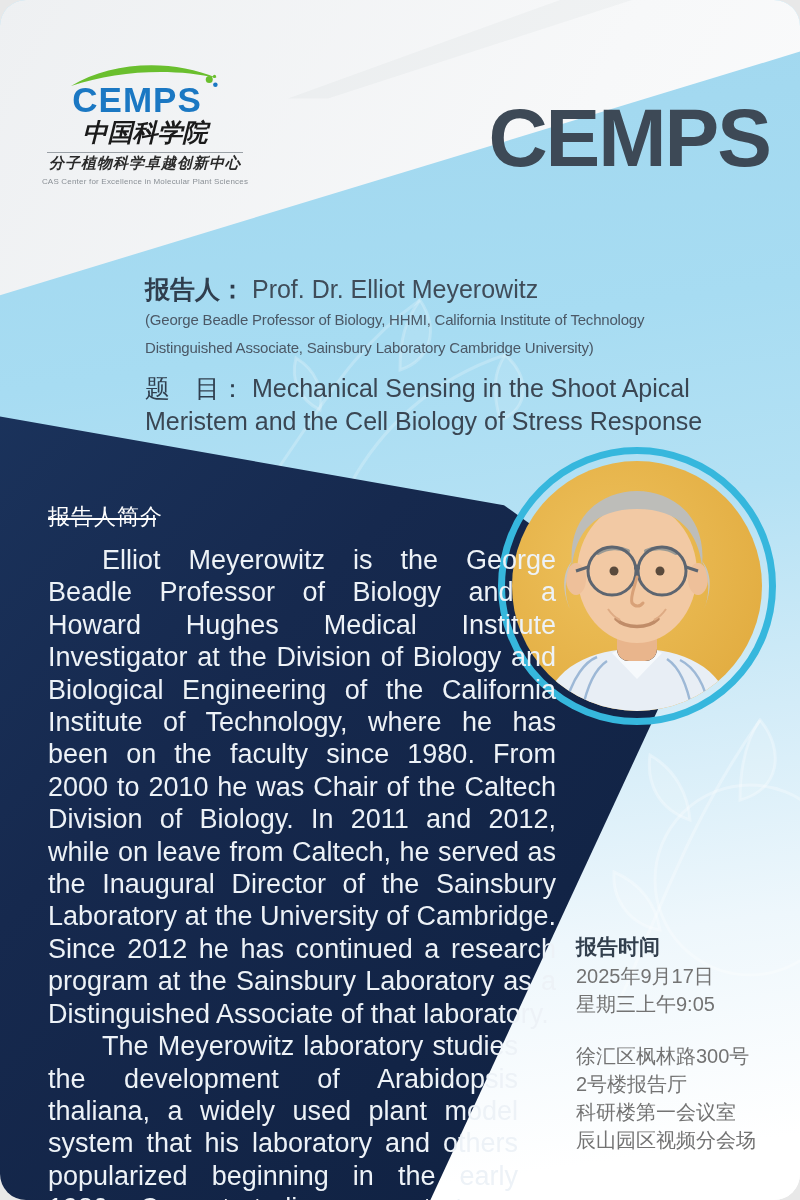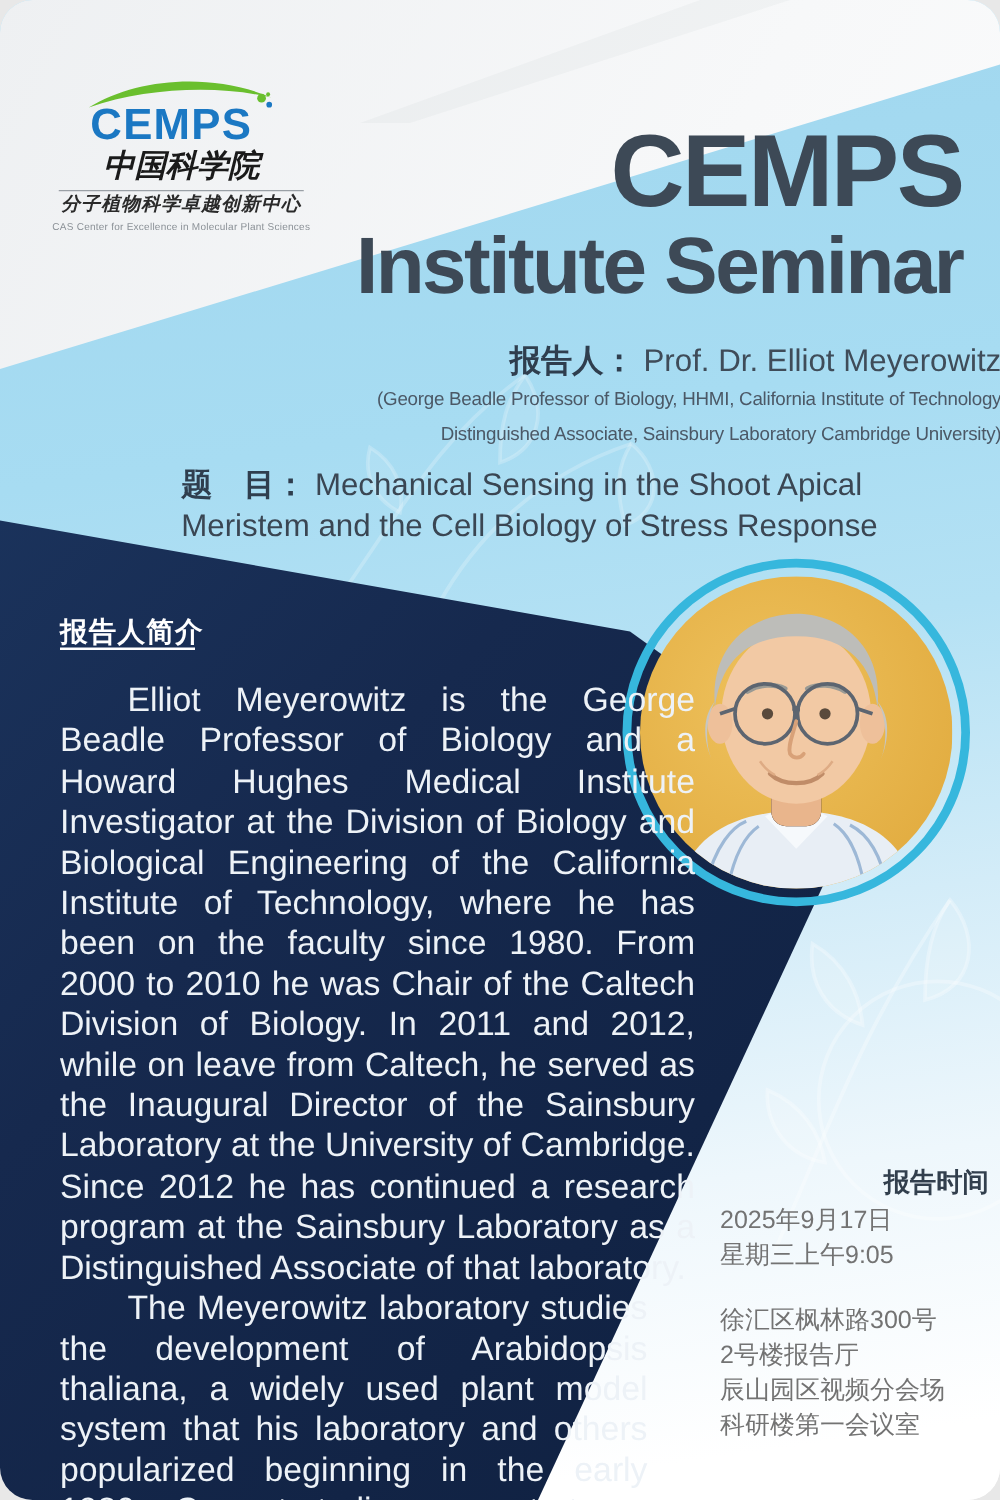--- a/index.html
+++ b/index.html
@@ -40,43 +40,43 @@
     font-size:25px;color:#1a1a1a;line-height:1.15;margin-top:2px;}
   .logo-divider{height:1px;background:#9aa0a6;width:196px;margin:4px auto 3px auto;}
   .logo-center{font-family:Liberation Mono, monospace;font-style:italic;font-weight:bold;
     font-size:15px;color:#2a2a2a;line-height:1.2;letter-spacing:1px;}
   .logo-caption{font-size:8px;color:#8a9096;margin-top:3px;letter-spacing:.2px;}
   
   .title-block{position:absolute;right:30px;top:96px;z-index:6;text-align:right;color:#3d4956;}
   .title-line1{font-size:82px;font-weight:800;line-height:84px;letter-spacing:-2px;}
   .title-line2{font-size:64px;font-weight:800;line-height:64px;letter-spacing:-2px;}
   
-  .speaker-block{position:absolute;left:161px;top:272px;width:640px;z-index:6;text-align:right;}
+  .speaker-block{position:absolute;left:145px;top:272px;width:640px;z-index:6;}
   .speaker-line{font-size:25px;color:#3a4653;line-height:34px;}
   .speaker-label{font-weight:bold;color:#2f3e4e;}
   .speaker-name{color:#3f4c59;}
   .affil-line{font-size:15px;color:#4b5866;line-height:28px;letter-spacing:-.2px;}
   .topic-block{position:absolute;left:145px;top:372px;width:636px;z-index:6;
     font-size:25px;color:#3a4653;line-height:33px;}
-  .topic-label{font-weight:bold;color:#2f3e4e;}
-  
-  .bio-heading{position:absolute;left:48px;top:491px;z-index:6;color:#ffffff;
-    font-size:22px;font-weight:bold;letter-spacing:1px;}
+  .topic-label{font-weight:normal;color:#2f3e4e;}
+  
+  .bio-heading{position:absolute;left:48px;top:502px;z-index:6;color:#ffffff;
+    font-size:22px;font-weight:normal;letter-spacing:1px;}
   .bio-underline{position:absolute;left:48px;top:518px;width:108px;height:2px;background:#ffffff;z-index:6;}
   .bio-text{position:absolute;left:48px;top:544px;width:508px;z-index:6;color:#edf2f7;
     font-size:27px;line-height:32.4px;text-align:justify;}
   .bio-text p{margin:0;text-indent:2em;}
   .bio-text p.p2{width:470px;}
   
   .photo-badge{position:absolute;left:498px;top:447px;width:278px;height:278px;z-index:5;}
   .photo-ring{position:absolute;inset:0;border:7px solid #36b7dd;border-radius:50%;box-sizing:border-box;}
   .photo-img{position:absolute;left:14px;top:14px;width:250px;height:250px;border-radius:50%;overflow:hidden;}
   
   .schedule-block{position:absolute;left:576px;top:932px;width:215px;z-index:6;}
-  .info-heading{font-size:21px;font-weight:bold;color:#323f4d;line-height:30px;text-align:right;}
+  .info-heading{font-size:21px;font-weight:bold;color:#323f4d;line-height:30px;}
   .info-line{font-size:20px;color:#737373;line-height:28px;}
   .info-gap{height:24px;}
 </style>
 </head>
 <body>
 
 <div class="poster">
 
   <div class="bg-blue"></div>
   <div class="bg-white-wedge"></div>
@@ -112,21 +112,20 @@
       </svg>
     </div>
     <div class="logo-cas">中国科学院</div>
     <div class="logo-divider"></div>
     <div class="logo-center">分子植物科学卓越创新中心</div>
     <div class="logo-caption">CAS Center for Excellence in Molecular Plant Sciences</div>
   </div>
 
   <div class="title-block">
     <div class="title-line1">CEMPS</div>
-    <div class="title-line2">Institute Seminar</div>
   </div>
 
   <div class="speaker-block">
     <div class="speaker-line">
       <span class="speaker-label">报告人：</span>
       <span class="speaker-name">Prof. Dr. Elliot Meyerowitz</span>
     </div>
     <div class="affil-line">(George Beadle Professor of Biology, HHMI, California Institute of Technology</div>
     <div class="affil-line">Distinguished Associate, Sainsbury Laboratory Cambridge University)</div>
   </div>
@@ -192,17 +191,17 @@
     </div>
   </div>
 
   <div class="schedule-block">
     <div class="info-heading">报告时间</div>
     <div class="info-line">2025年9月17日</div>
     <div class="info-line">星期三上午9:05</div>
     <div class="info-gap"></div>
     <div class="info-line">徐汇区枫林路300号</div>
     <div class="info-line">2号楼报告厅</div>
+    <div class="info-line">科研楼第一会议室</div>
     <div class="info-line">辰山园区视频分会场</div>
-    <div class="info-line">科研楼第一会议室</div>
   </div>
 
 </div>
 
 </body></html>

